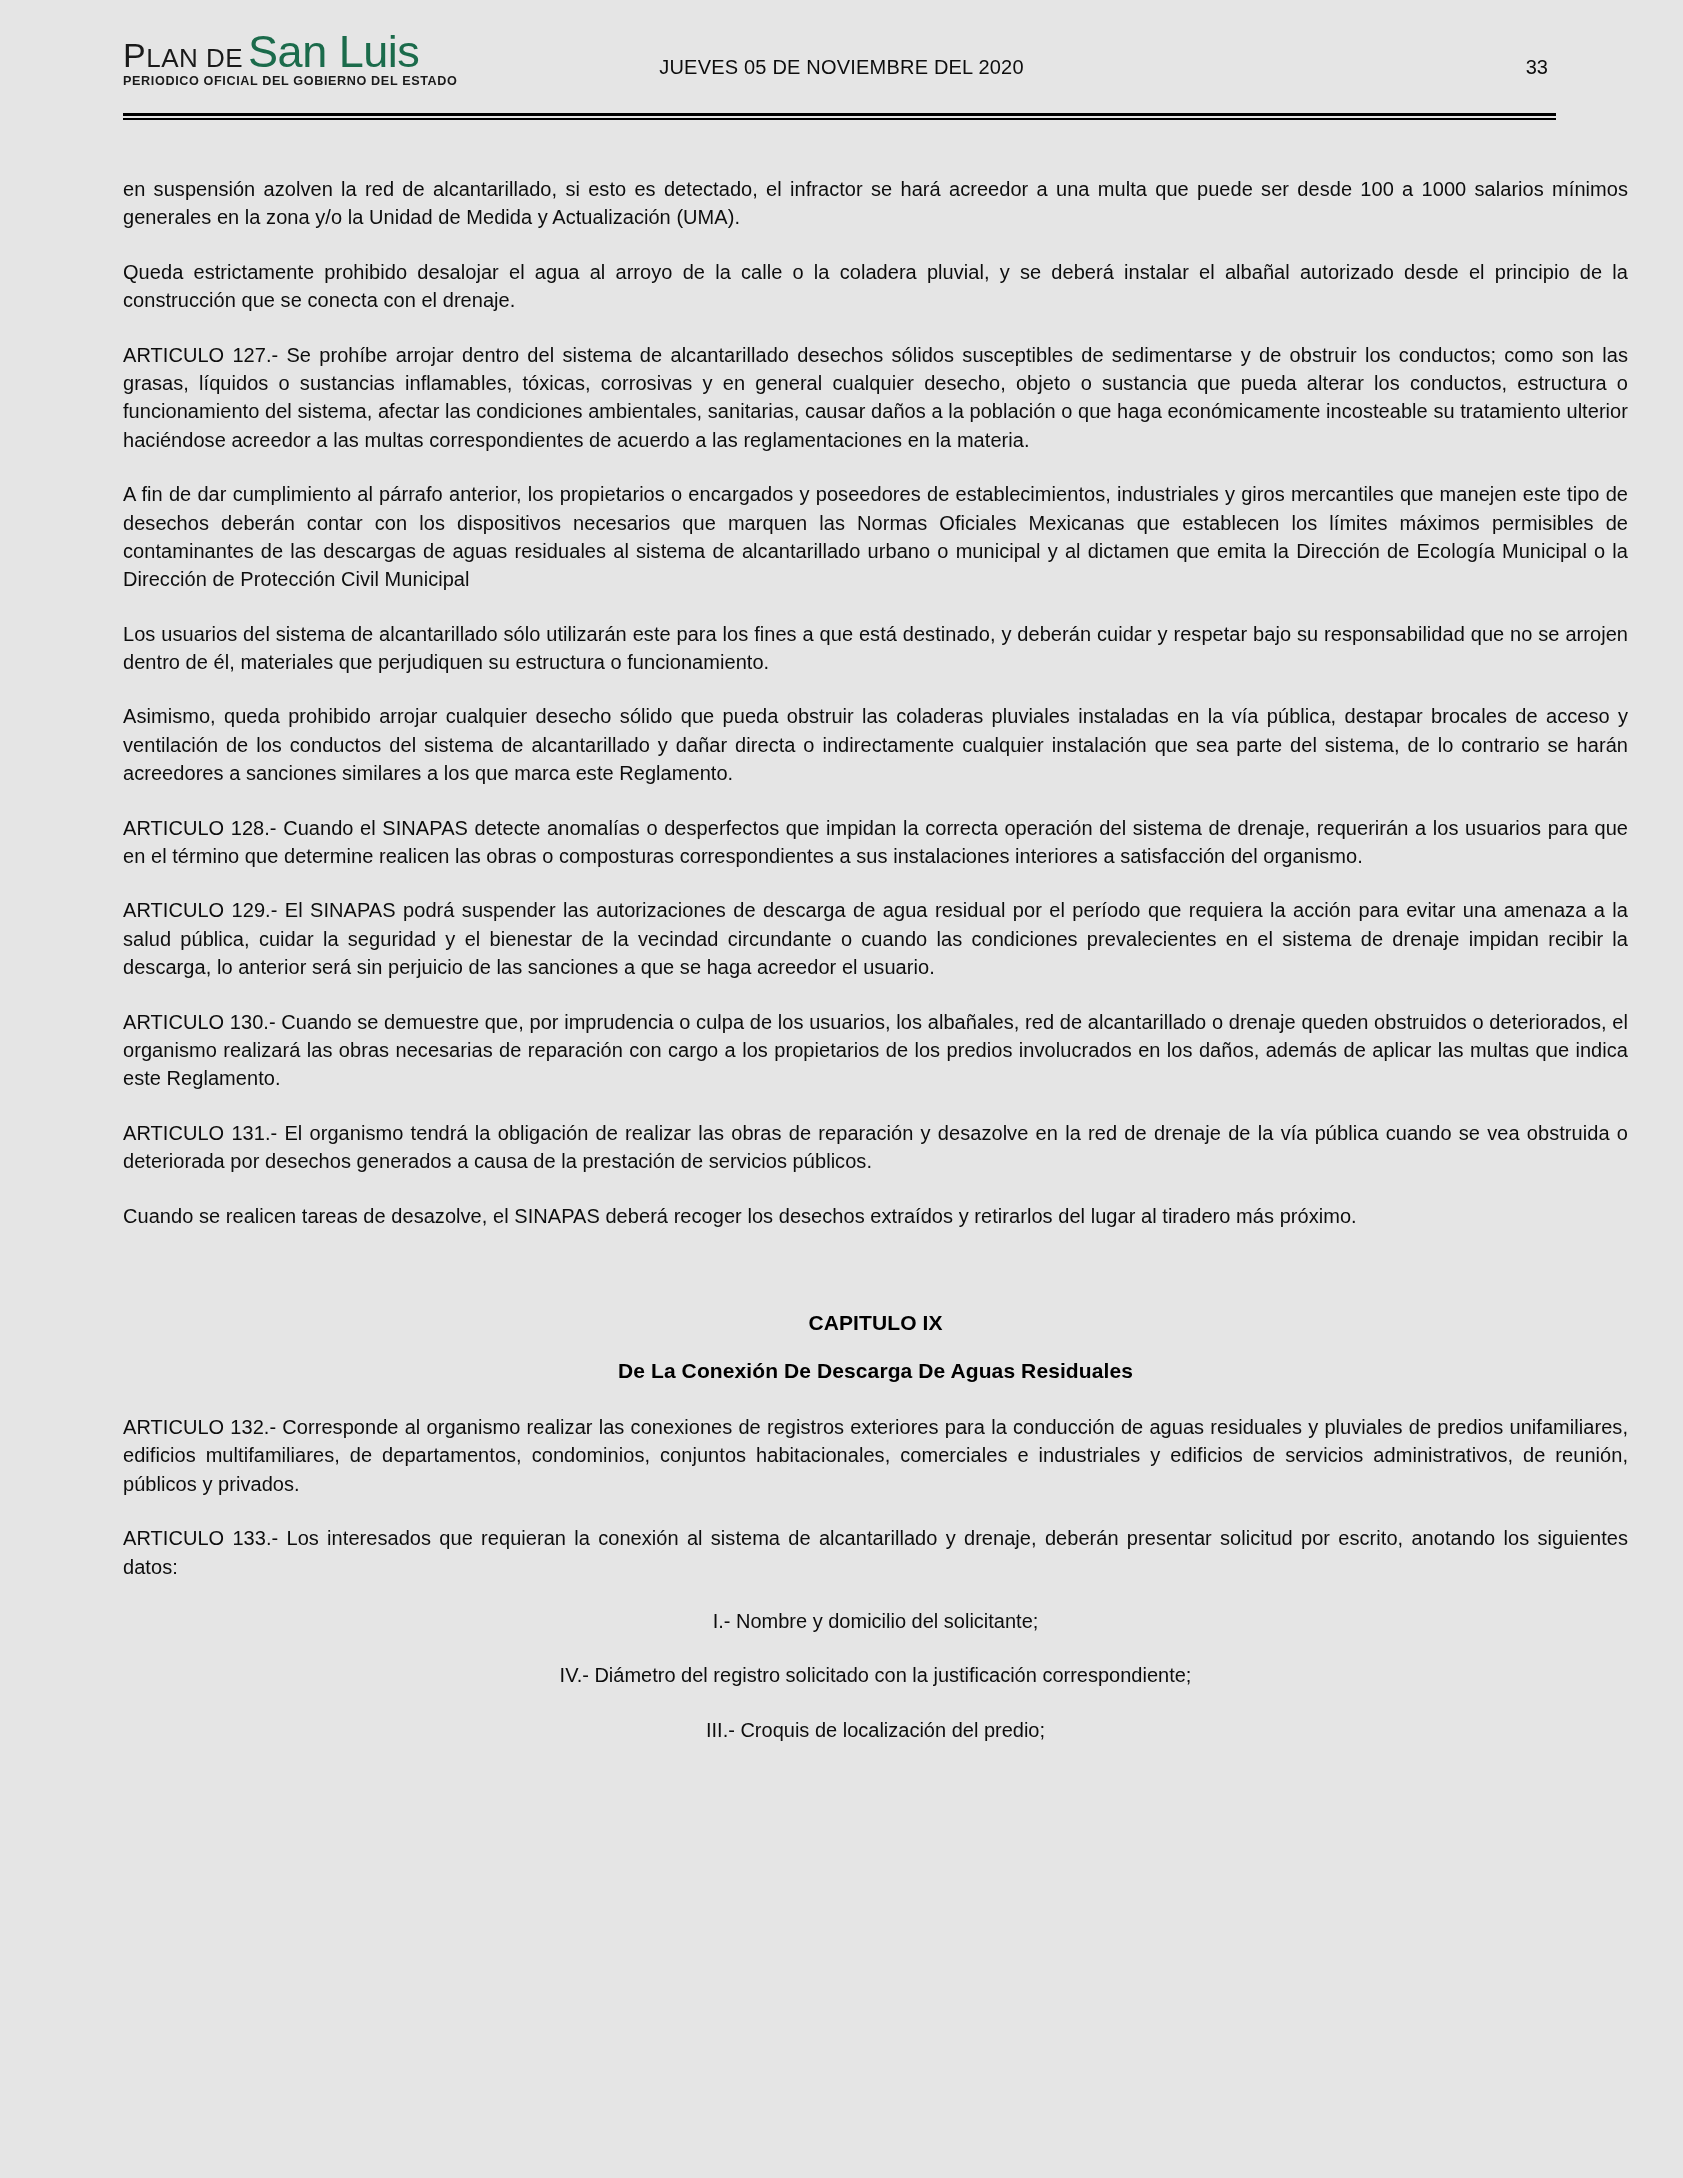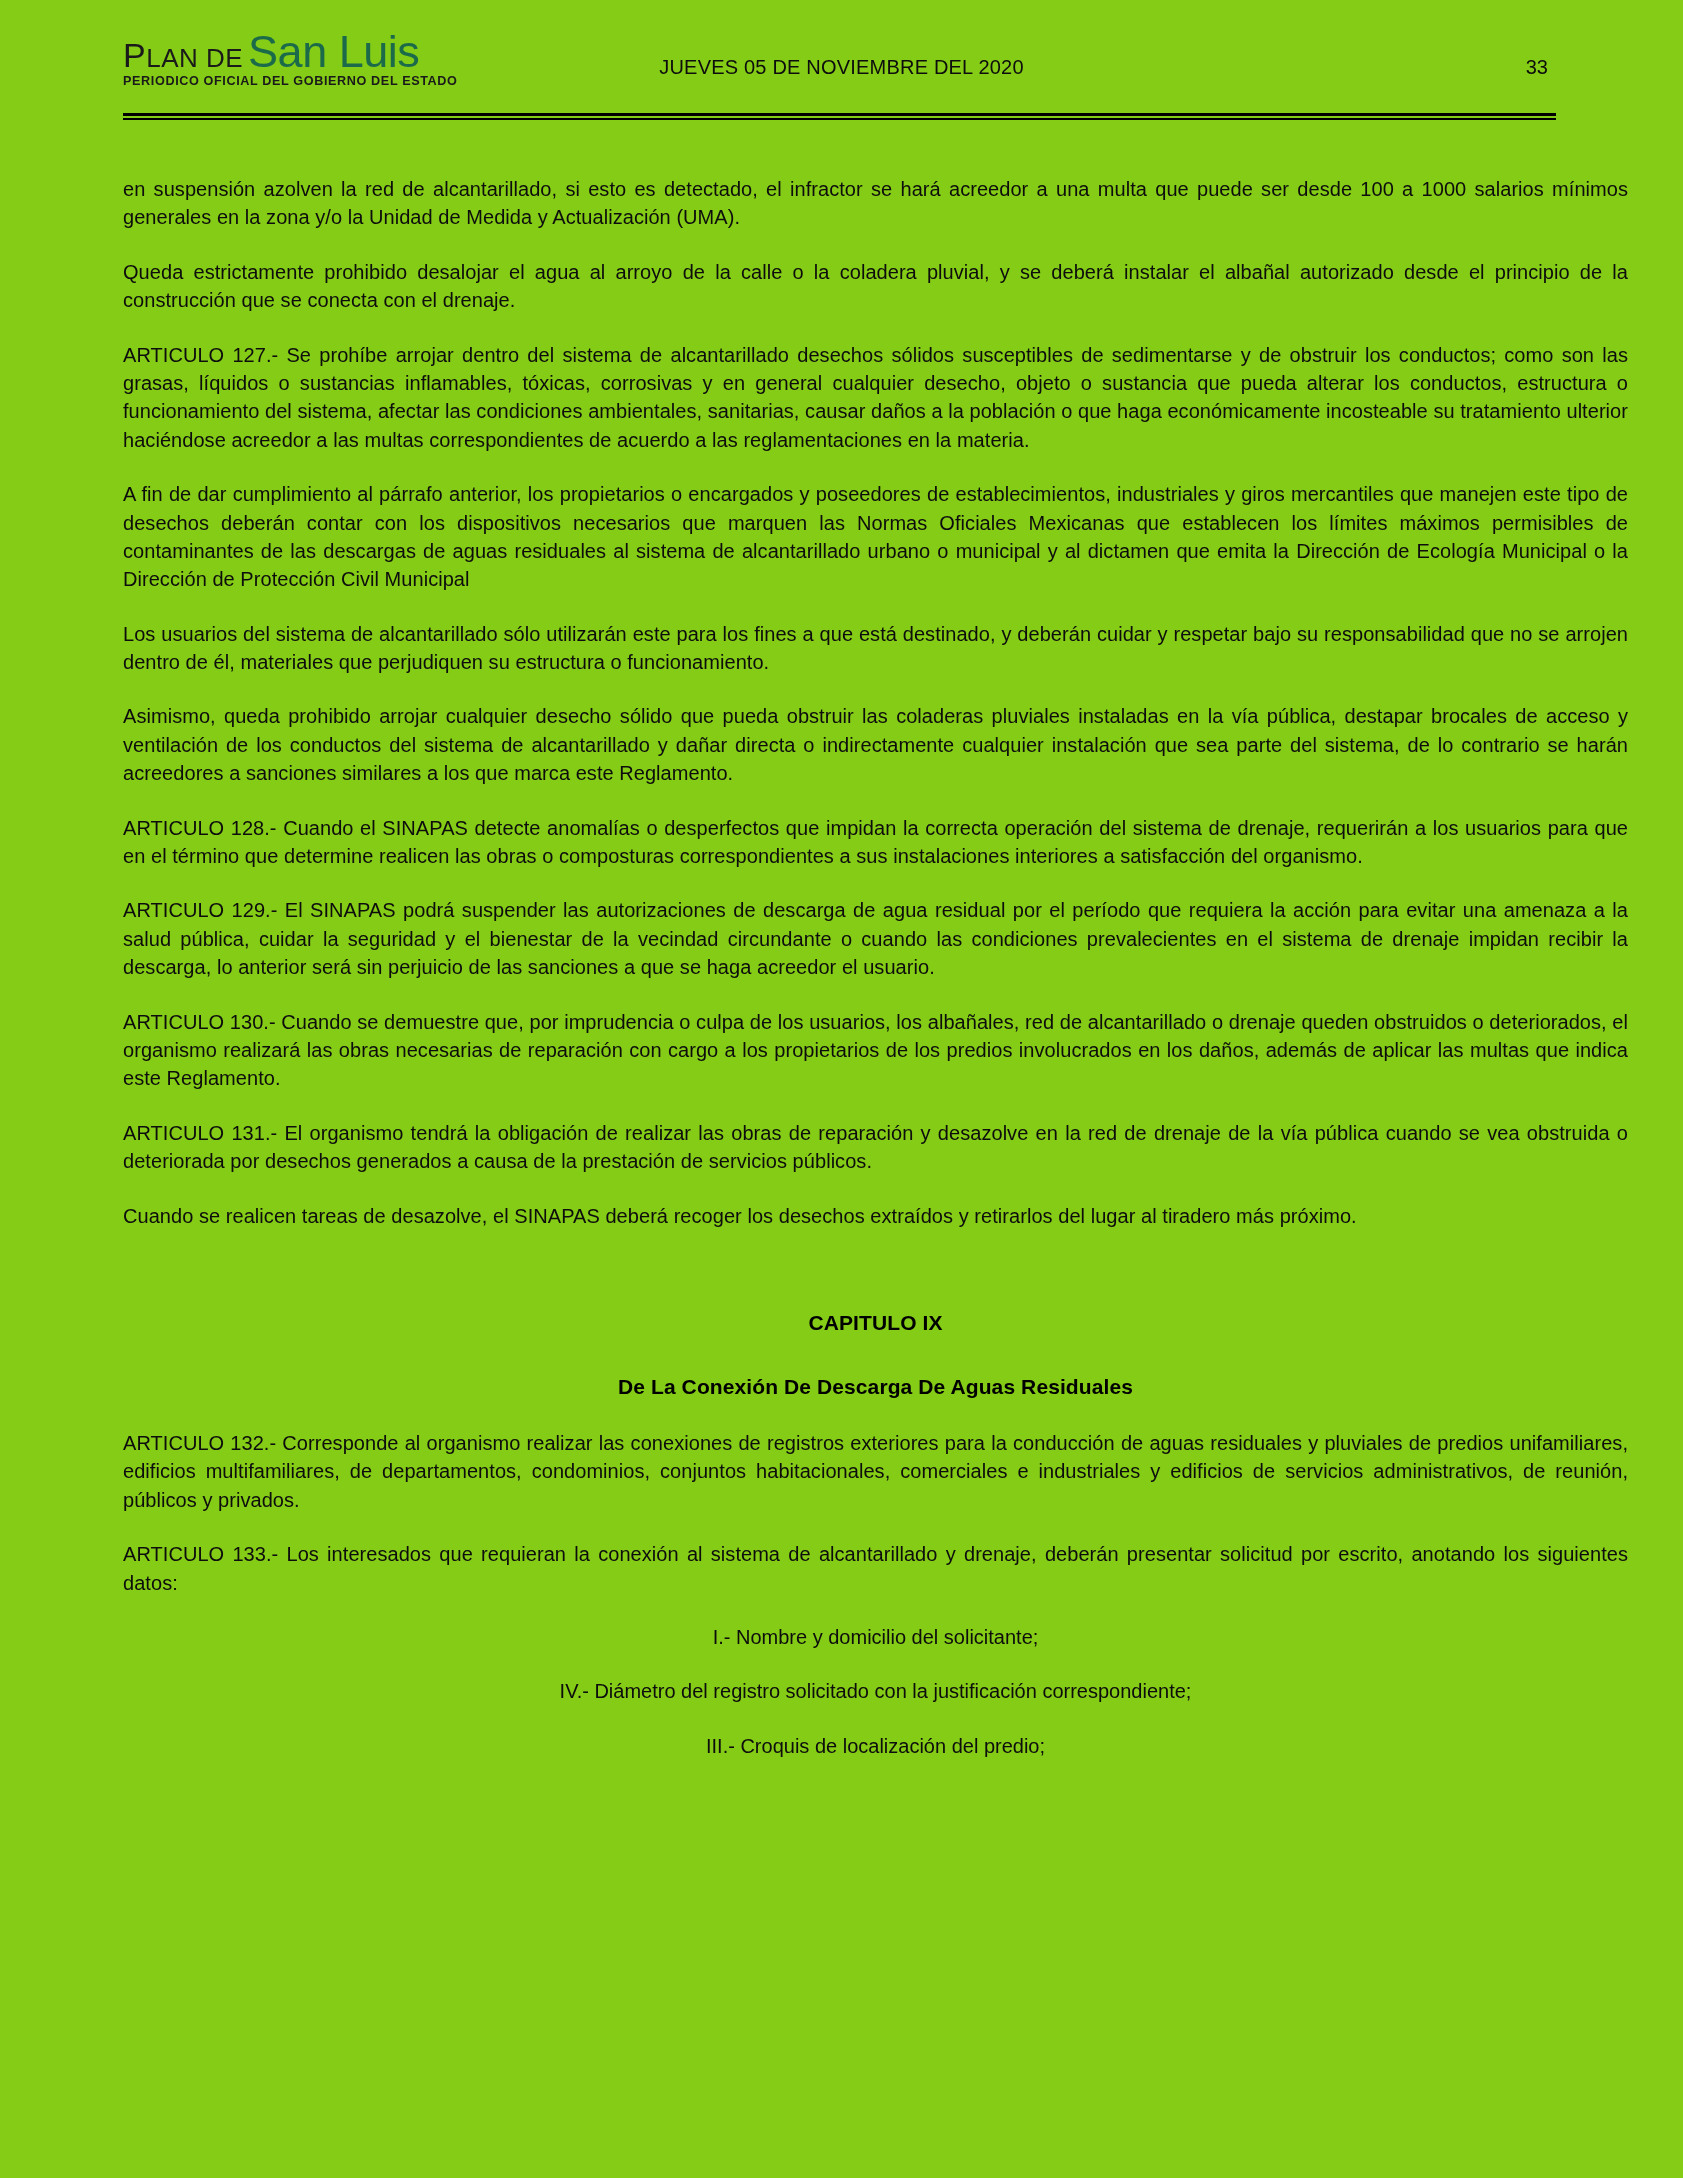--- a/index.html
+++ b/index.html
@@ -14,21 +14,21 @@
     font-family: "Liberation Sans", sans-serif;
     color: #000000;
     -webkit-font-smoothing: antialiased;
   }
 
   .page {
     position: relative;
     width: 1683px;
     height: 2178px;
     box-sizing: border-box;
-    background: #84cc16;
+    background: #e5e5e5;
     overflow: hidden;
   }
 
   
   .masthead {
     position: relative;
     height: 107px;
     padding: 0 127px 0 123px;
     box-sizing: border-box;
     display: flex;
@@ -147,21 +147,21 @@
   h2.chapter-title,
   h3.chapter-subtitle {
     margin: 0;
     text-align: center;
     font-weight: 700;
     color: #000000;
     letter-spacing: 0.1px;
   }
   h2.chapter-title {
     font-size: 21px;
-    margin-bottom: 40px;
+    margin-bottom: 24px;
   }
   h3.chapter-subtitle {
     font-size: 21px;
     margin-bottom: 30px;
   }
 
   ul.roman-list {
     list-style: none;
     margin: 0;
     padding: 0;

